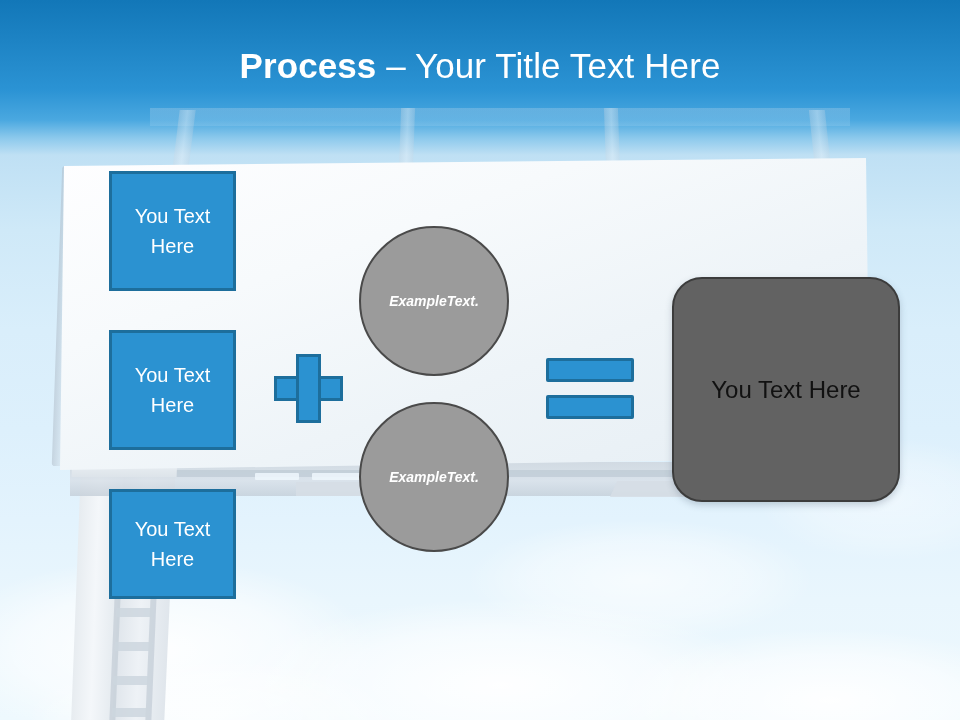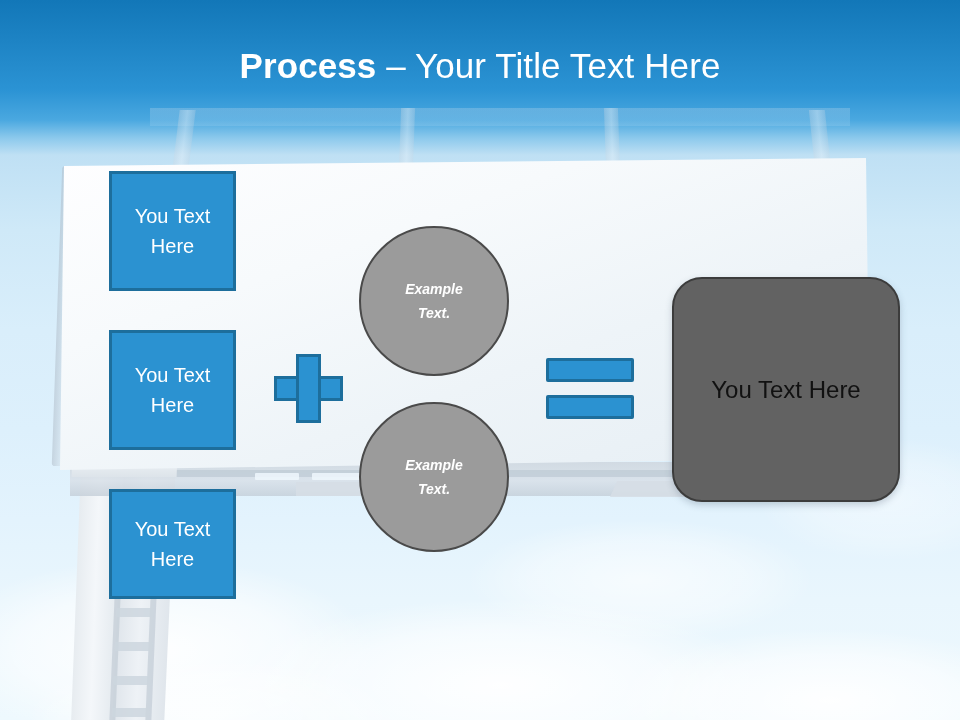--- a/index.html
+++ b/index.html
@@ -206,21 +206,21 @@
   .equals .bar-bottom { top: 37px; }
 
   
   .circle {
     position: absolute;
     border-radius: 50%;
     background: #9b9b9b;
     border: 2px solid #4a4a4a;
     color: #ffffff;
     display: flex;
-    flex-direction: column;
+    flex-direction: row;
     align-items: center;
     justify-content: center;
     text-align: center;
     font-size: 14px;
     line-height: 24px;
     font-weight: 700;
     font-style: italic;
     box-sizing: border-box;
   }
   .circle-1 { left: 359px; top: 226px; width: 150px; height: 150px; }

